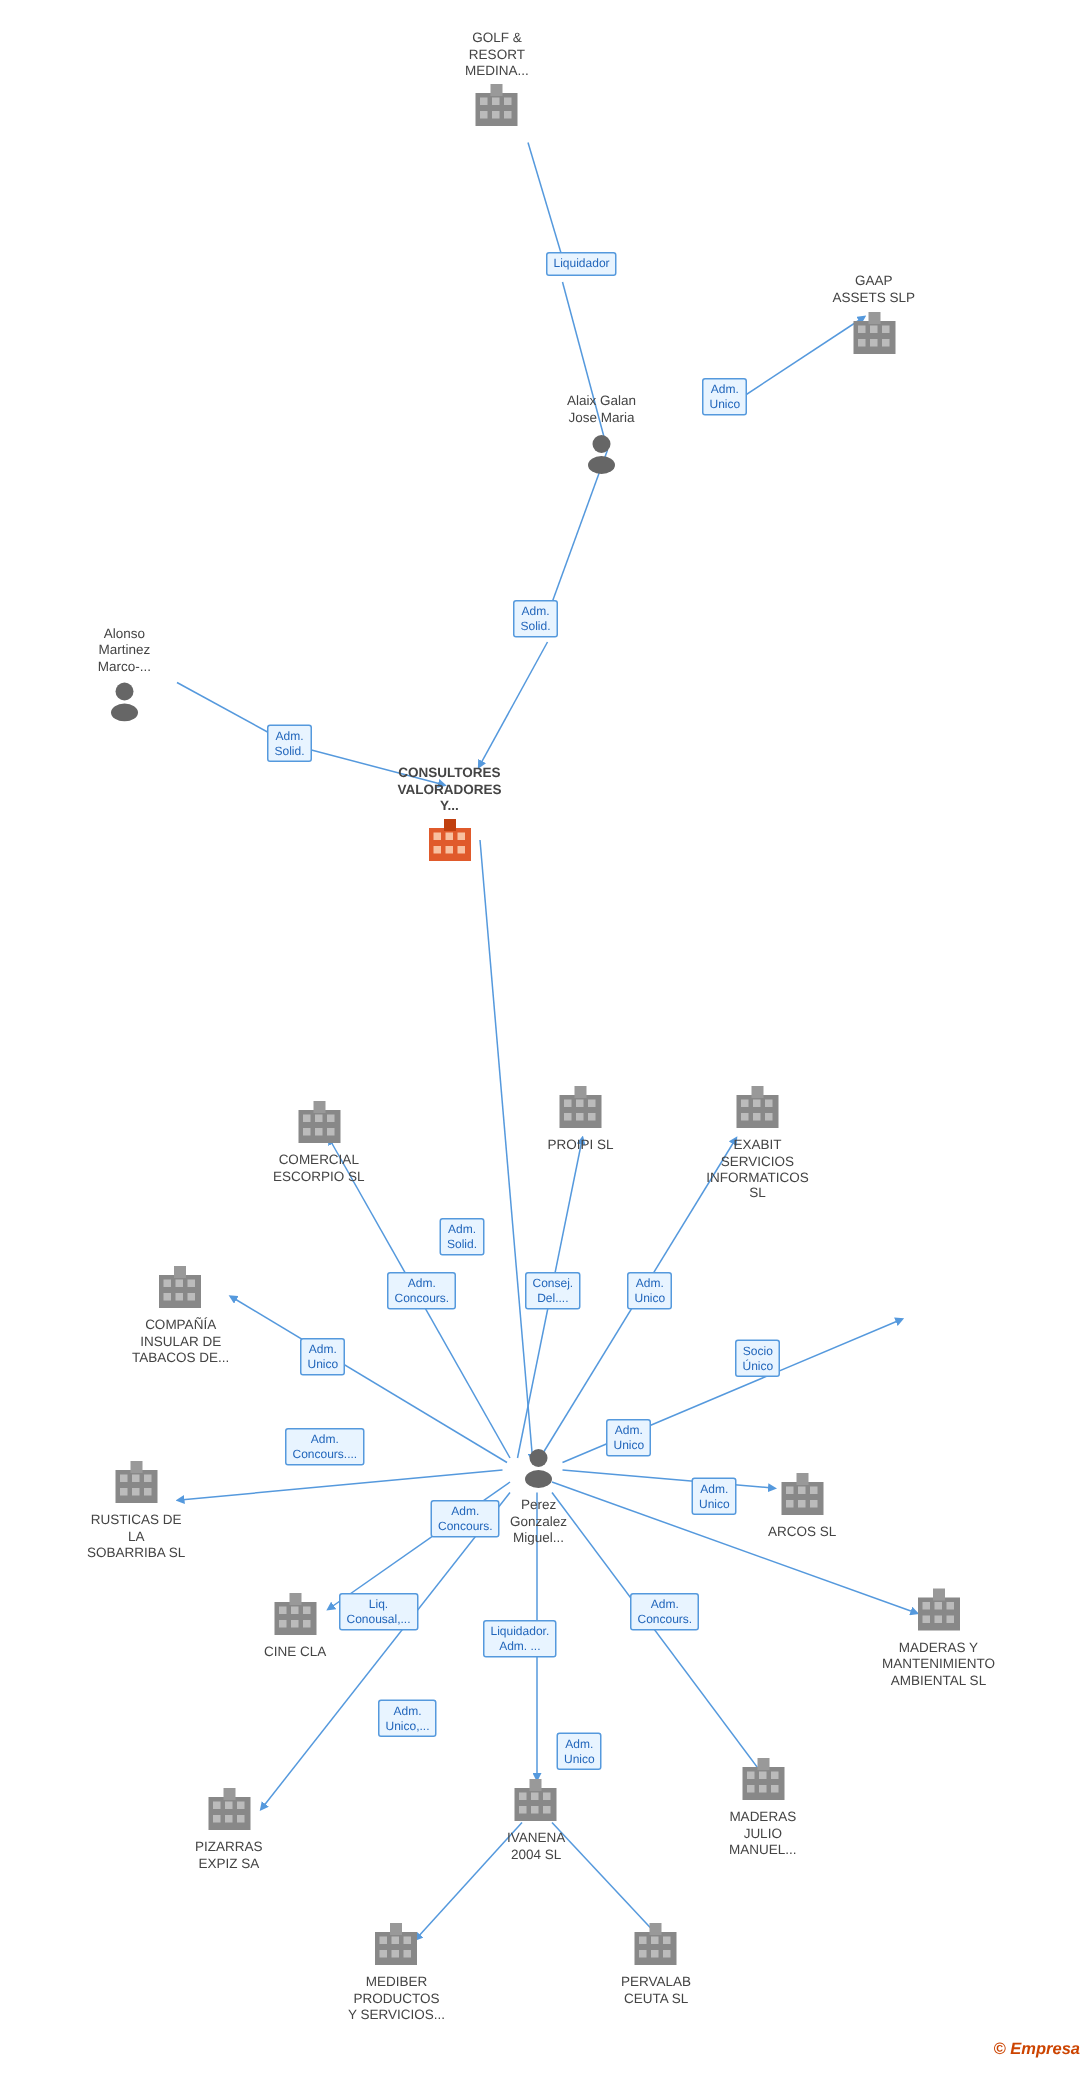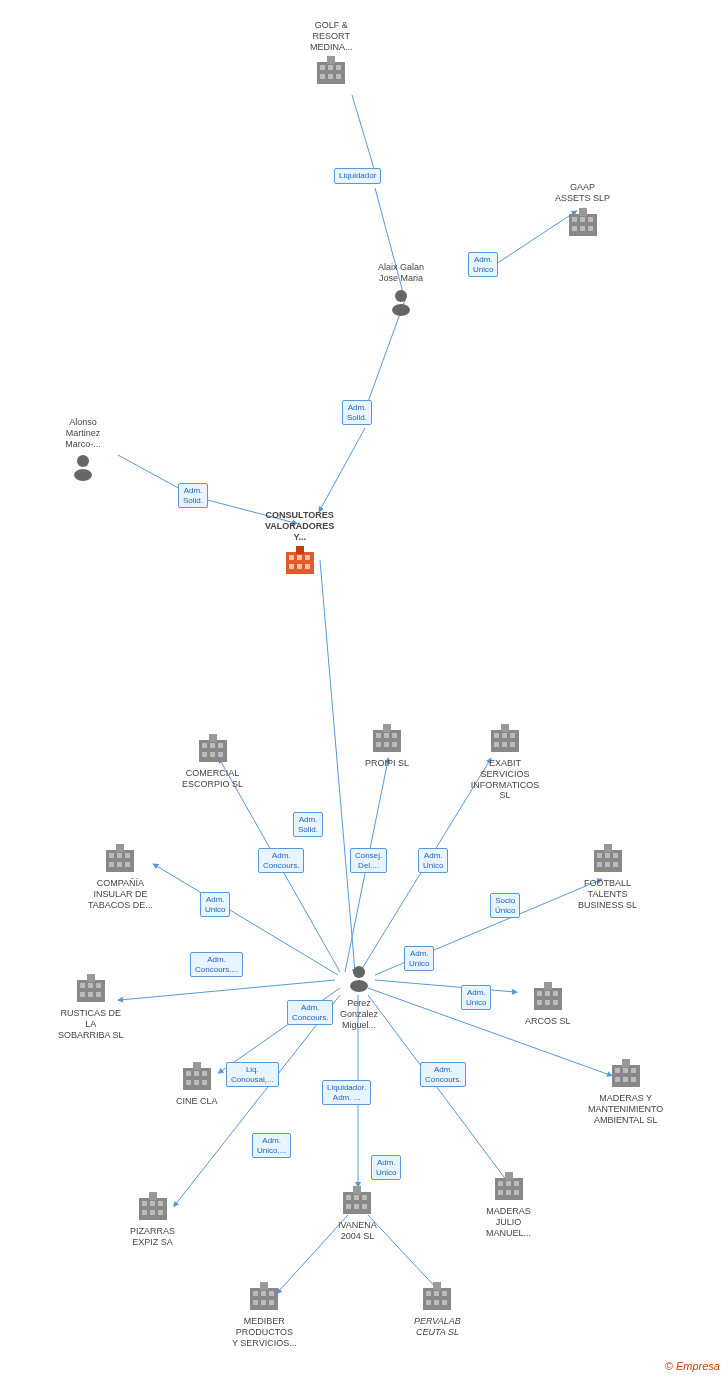--- a/index.html
+++ b/index.html
@@ -78,20 +78,21 @@
       height: 1380px;
       pointer-events: none;
     }
     .copyright {
       position: absolute;
       bottom: 8px;
       right: 8px;
       font-size: 11px;
       color: #cc4400;
       font-style: italic;
+      font-weight: bold;
     }
   </style>
 </head>
 <body>
 
 <div class="diagram-container">
 
   <svg class="lines">
 
     <line x1="352" y1="95" x2="375" y2="172" stroke="#5599dd" stroke-width="1" marker-end="url(#arrow)"></line>
@@ -156,21 +157,21 @@
           <rect x="13" y="11" width="5" height="5" fill="#bbb"></rect>
           <rect x="21" y="11" width="5" height="5" fill="#bbb"></rect>
           <rect x="5" y="20" width="5" height="5" fill="#bbb"></rect>
           <rect x="13" y="20" width="5" height="5" fill="#bbb"></rect>
           <rect x="21" y="20" width="5" height="5" fill="#bbb"></rect>
           <rect x="12" y="2" width="8" height="8" fill="#999"></rect>
         </svg>
     </div>
   </div>
 
-  <div class="badge" style="left:334px;top:168px;">
+  <div class="badge" style="left:364px;top:168px;">
     <span>Liquidador</span>
   </div>
 
   <div class="node" style="left:555px;top:180px;">
     <span class="node-label" style="white-space:pre-line;">GAAP
 ASSETS SLP</span>
     <div class="building-icon">
       <svg viewBox="0 0 32 32" fill="none">
           <rect x="2" y="8" width="28" height="22" fill="#888"></rect>
           <rect x="5" y="11" width="5" height="5" fill="#bbb"></rect>
@@ -319,37 +320,20 @@
     </div>
     <span class="node-label" style="white-space:pre-line;">COMPAÑÍA
 INSULAR DE
 TABACOS DE...</span>
   </div>
 
   <div class="badge" style="left:200px;top:892px;">
     <span>Adm.<br>Unico</span>
   </div>
 
-  <div class="node" style="left:578px;top:840px;">
-    <div class="building-icon">
-      <svg viewBox="0 0 32 32" fill="none">
-          <rect x="2" y="8" width="28" height="22" fill="#888"></rect>
-          <rect x="5" y="11" width="5" height="5" fill="#bbb"></rect>
-          <rect x="13" y="11" width="5" height="5" fill="#bbb"></rect>
-          <rect x="21" y="11" width="5" height="5" fill="#bbb"></rect>
-          <rect x="5" y="20" width="5" height="5" fill="#bbb"></rect>
-          <rect x="13" y="20" width="5" height="5" fill="#bbb"></rect>
-          <rect x="21" y="20" width="5" height="5" fill="#bbb"></rect>
-          <rect x="12" y="2" width="8" height="8" fill="#999"></rect>
-        </svg>
-    </div>
-    <span class="node-label" style="white-space:pre-line;">FOOTBALL
-TALENTS
-BUSINESS SL</span>
-  </div>
 
   <div class="badge" style="left:490px;top:893px;">
     <span>Socio<br>Único</span>
   </div>
 
   <div class="badge" style="left:190px;top:952px;">
     <span>Adm.<br>Concours....</span>
   </div>
 
   <div class="badge" style="left:404px;top:946px;">
@@ -387,21 +371,21 @@
     </div>
     <span class="node-label" style="white-space:pre-line;">Perez
 Gonzalez
 Miguel...</span>
   </div>
 
   <div class="badge" style="left:287px;top:1000px;">
     <span>Adm.<br>Concours.</span>
   </div>
 
-  <div class="node" style="left:492px;top:978px;padding-left:33px;">
+  <div class="node" style="left:512px;top:978px;">
     <div class="building-icon">
       <svg viewBox="0 0 32 32" fill="none">
           <rect x="2" y="8" width="28" height="22" fill="#888"></rect>
           <rect x="5" y="11" width="5" height="5" fill="#bbb"></rect>
           <rect x="13" y="11" width="5" height="5" fill="#bbb"></rect>
           <rect x="21" y="11" width="5" height="5" fill="#bbb"></rect>
           <rect x="5" y="20" width="5" height="5" fill="#bbb"></rect>
           <rect x="13" y="20" width="5" height="5" fill="#bbb"></rect>
           <rect x="21" y="20" width="5" height="5" fill="#bbb"></rect>
           <rect x="12" y="2" width="8" height="8" fill="#999"></rect>
@@ -540,21 +524,21 @@
           <rect x="2" y="8" width="28" height="22" fill="#888"></rect>
           <rect x="5" y="11" width="5" height="5" fill="#bbb"></rect>
           <rect x="13" y="11" width="5" height="5" fill="#bbb"></rect>
           <rect x="21" y="11" width="5" height="5" fill="#bbb"></rect>
           <rect x="5" y="20" width="5" height="5" fill="#bbb"></rect>
           <rect x="13" y="20" width="5" height="5" fill="#bbb"></rect>
           <rect x="21" y="20" width="5" height="5" fill="#bbb"></rect>
           <rect x="12" y="2" width="8" height="8" fill="#999"></rect>
         </svg>
     </div>
-    <span class="node-label" style="white-space:pre-line;font-style:italic;">PERVALAB
+    <span class="node-label" style="white-space:pre-line;">PERVALAB
 CEUTA SL</span>
   </div>
 
   <div class="copyright">
     <span>© Empresa</span>
   </div>
 
 </div>
 
 </body></html>

